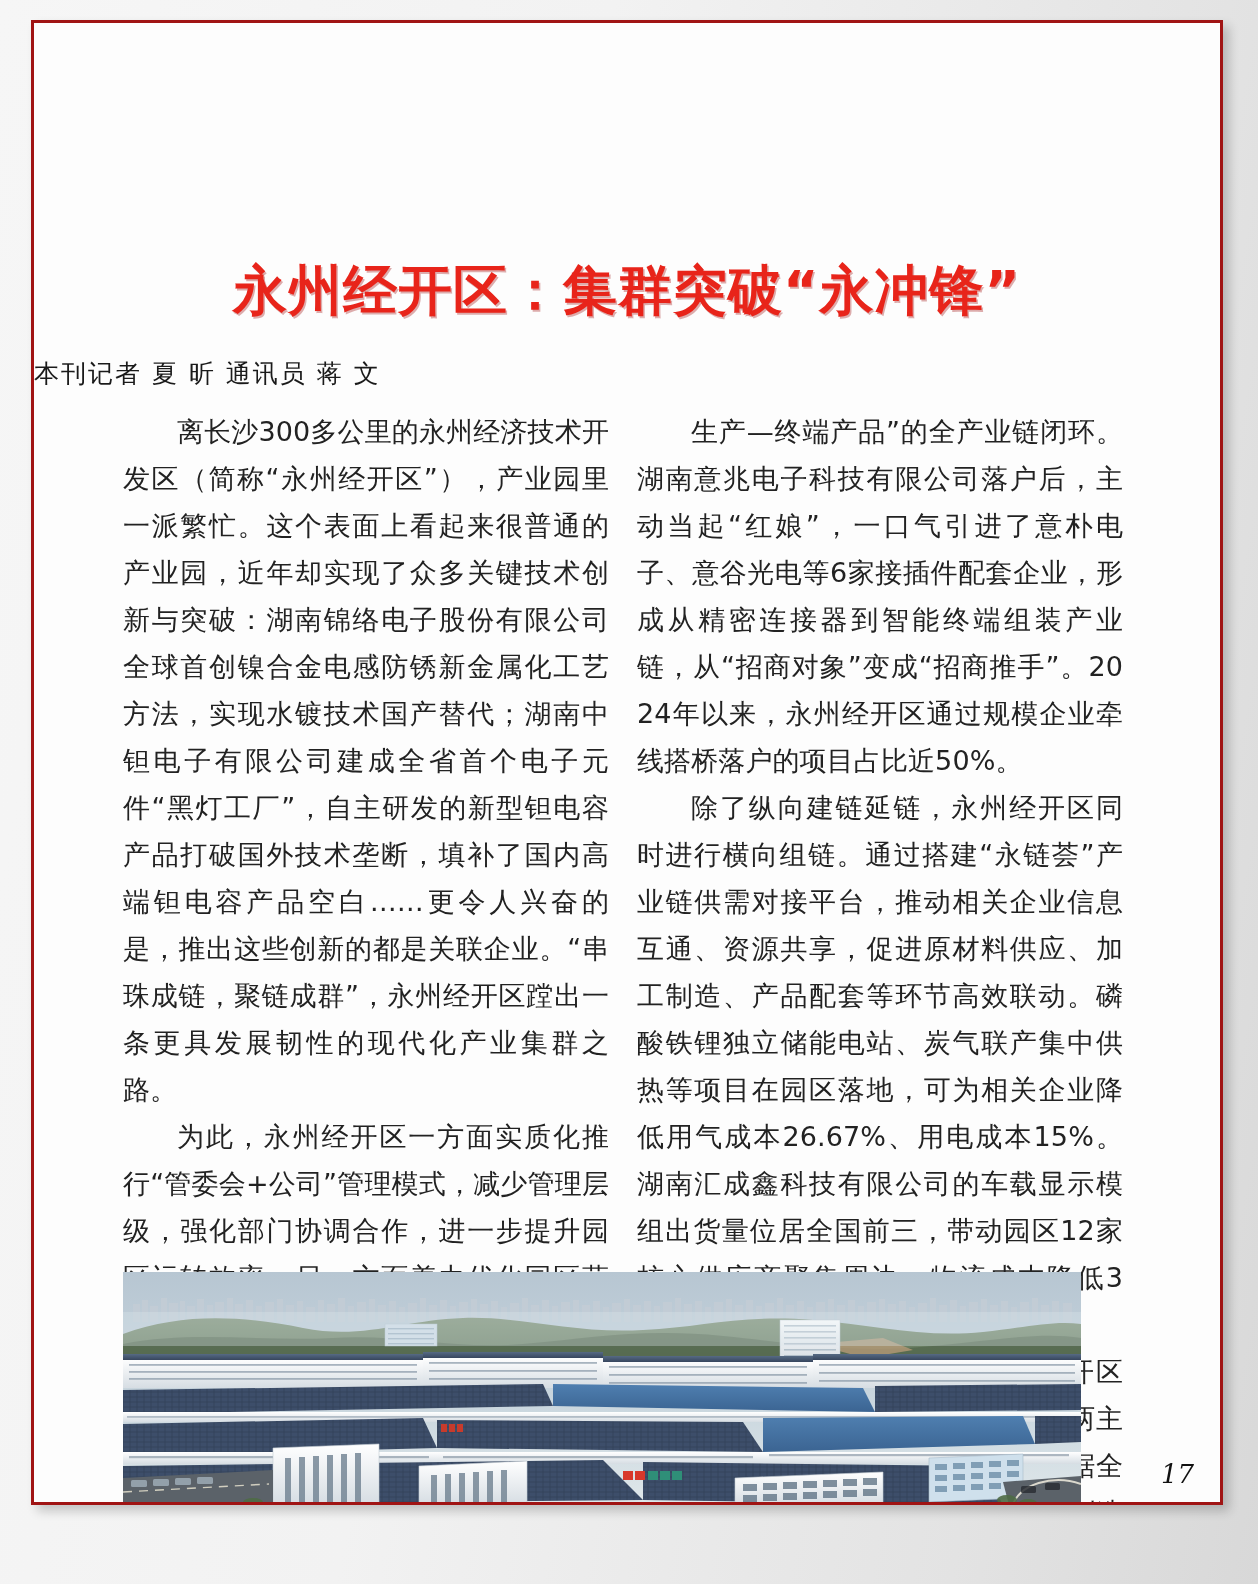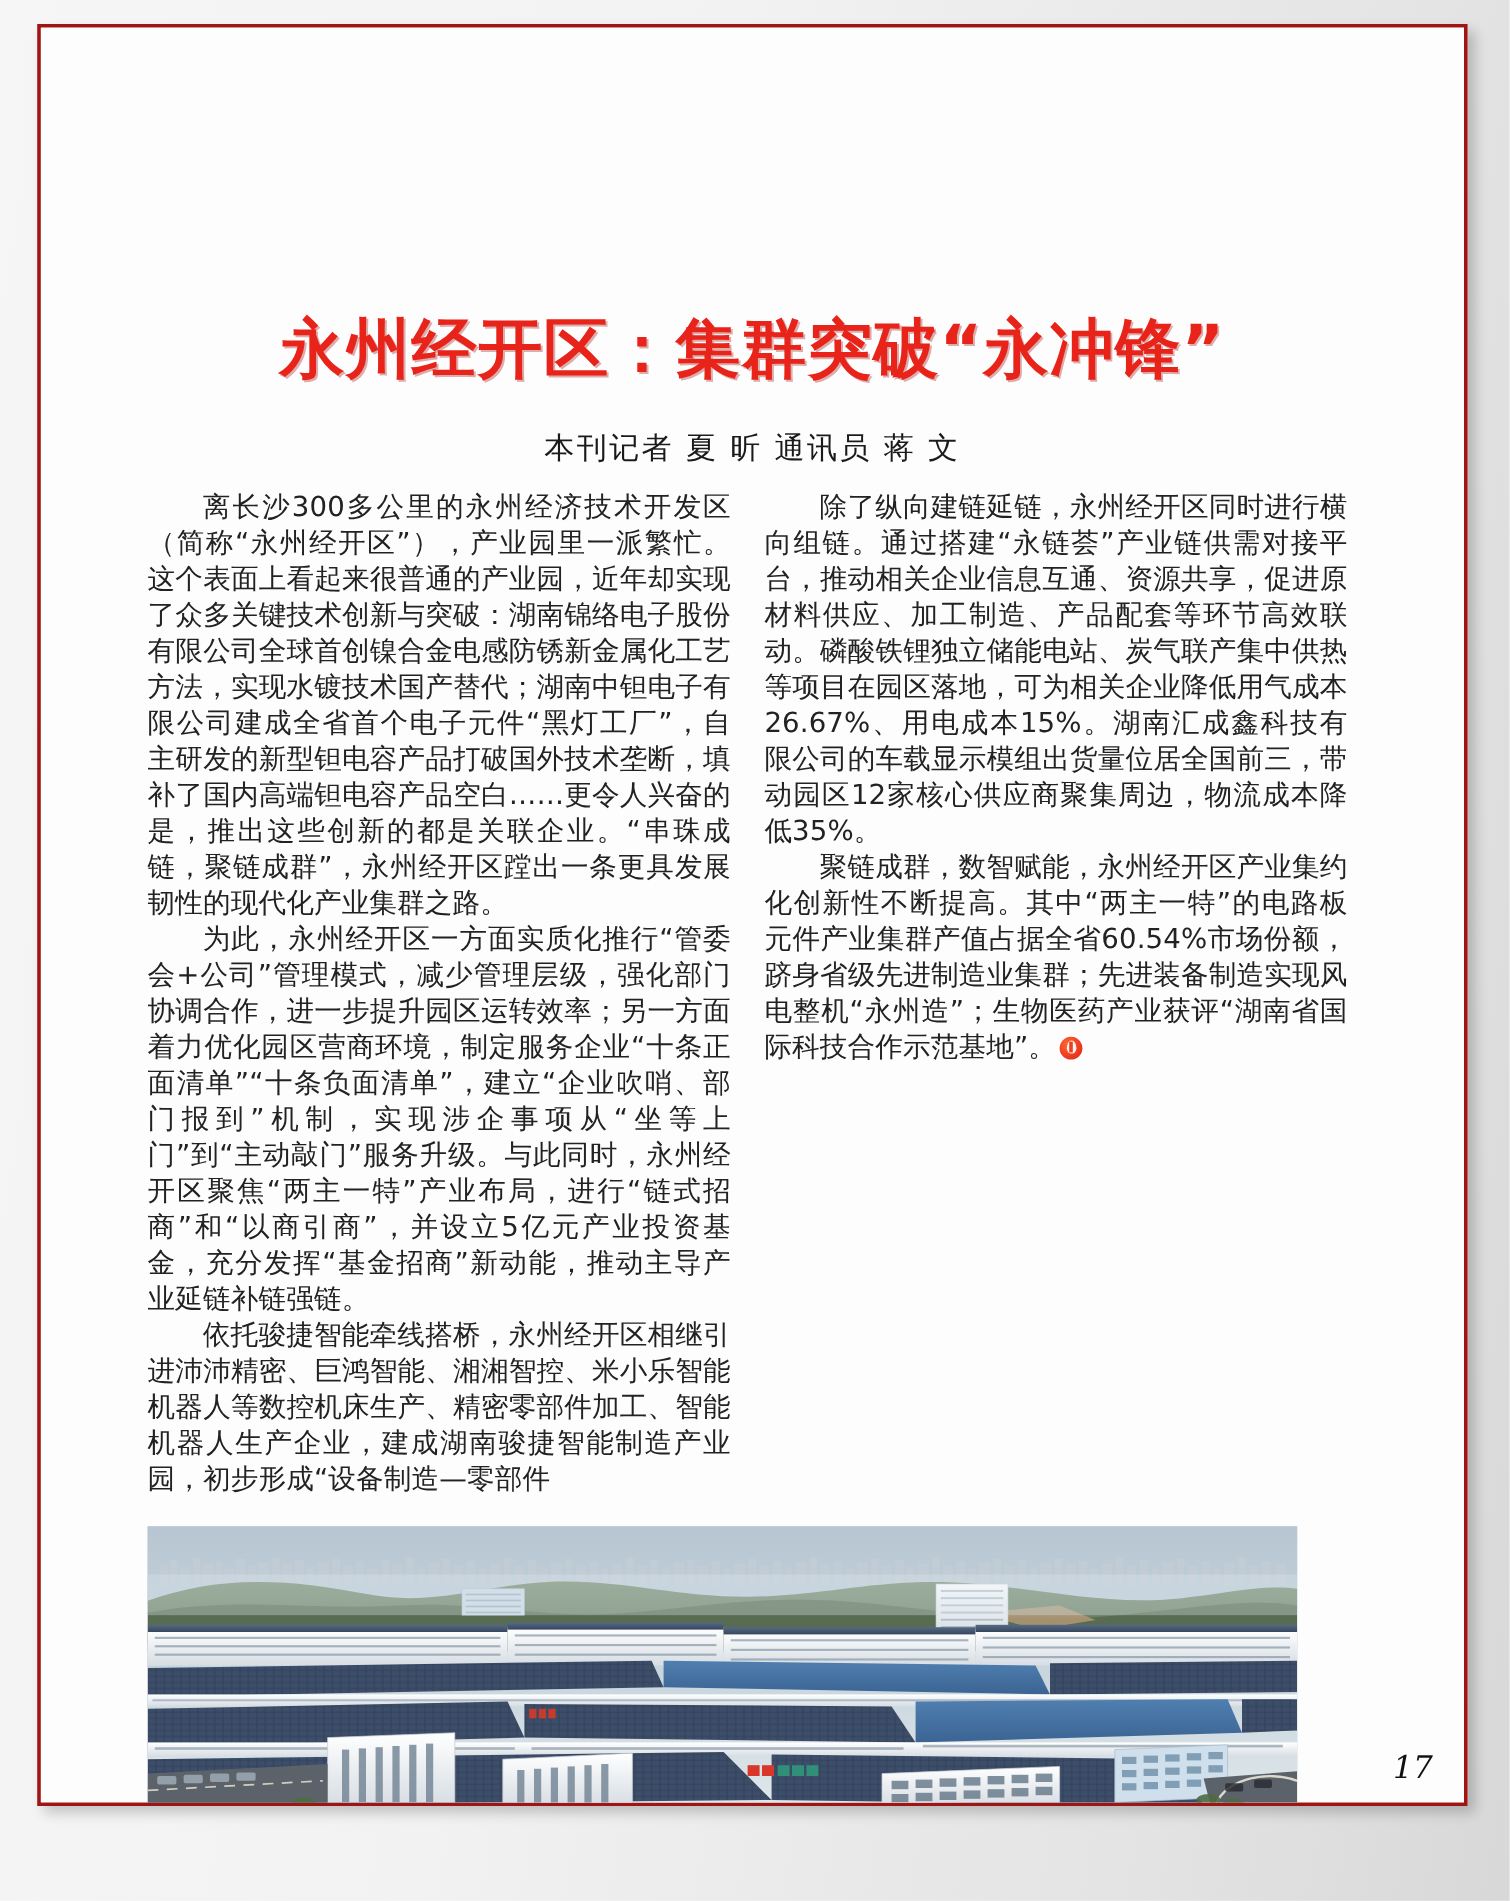--- a/index.html
+++ b/index.html
@@ -56,21 +56,21 @@
     color: #e8241a;
     text-shadow: 1.5px 1.5px 0 rgba(160,20,20,0.35);
     white-space: nowrap;
   }
 
   
   .byline {
     position: absolute;
     left: 0; top: 334px;
     width: 1186px;
-    text-align: center;
+    text-align: left;
     font-family: "DejaVu Serif", "Liberation Serif", serif;
     font-size: 25px;
     line-height: 34px;
     color: #1a1a1a;
     letter-spacing: 2px;
     white-space: nowrap;
   }
 
   
   .columns {
@@ -82,22 +82,22 @@
     display: flex;
     gap: 28px;
   }
   .col {
     width: 486px;
     flex: 0 0 486px;
   }
   .col p {
     margin: 0;
     font-family: "DejaVu Sans", "Liberation Sans", sans-serif;
-    font-size: 23px;
-    line-height: 30px;
+    font-size: 27px;
+    line-height: 47px;
     color: #222222;
     text-align: justify;
     text-justify: inter-character;
     text-indent: 2em;
     letter-spacing: 0.1px;
     word-break: break-all;
   }
 
   .endmark {
     display: inline-block;
@@ -165,20 +165,21 @@
 
       <div class="columns">
 
         <div class="col">
           <p>离长沙300多公里的永州经济技术开发区（简称“永州经开区”），产业园里一派繁忙。这个表面上看起来很普通的产业园，近年却实现了众多关键技术创新与突破：湖南锦络电子股份有限公司全球首创镍合金电感防锈新金属化工艺方法，实现水镀技术国产替代；湖南中钽电子有限公司建成全省首个电子元件“黑灯工厂”，自主研发的新型钽电容产品打破国外技术垄断，填补了国内高端钽电容产品空白……更令人兴奋的是，推出这些创新的都是关联企业。“串珠成链，聚链成群”，永州经开区蹚出一条更具发展韧性的现代化产业集群之路。</p>
           <p>为此，永州经开区一方面实质化推行“管委会+公司”管理模式，减少管理层级，强化部门协调合作，进一步提升园区运转效率；另一方面着力优化园区营商环境，制定服务企业“十条正面清单”“十条负面清单”，建立“企业吹哨、部门报到”机制，实现涉企事项从“坐等上门”到“主动敲门”服务升级。与此同时，永州经开区聚焦“两主一特”产业布局，进行“链式招商”和“以商引商”，并设立5亿元产业投资基金，充分发挥“基金招商”新动能，推动主导产业延链补链强链。</p>
           <p>依托骏捷智能牵线搭桥，永州经开区相继引进沛沛精密、巨鸿智能、湘湘智控、米小乐智能机器人等数控机床生产、精密零部件加工、智能机器人生产企业，建成湖南骏捷智能制造产业园，初步形成“设备制造—零部件</p>
         </div>
 
         <div class="col">
+          <p>生产—终端产品”的全产业链闭环。湖南意兆电子科技有限公司落户后，主动当起“红娘”，一口气引进了意朴电子、意谷光电等6家接插件配套企业，形成从精密连接器到智能终端组装产业链，从“招商对象”变成“招商推手”。2024年以来，永州经开区通过规模企业牵线搭桥落户的项目占比近50%。</p>
           <p>除了纵向建链延链，永州经开区同时进行横向组链。通过搭建“永链荟”产业链供需对接平台，推动相关企业信息互通、资源共享，促进原材料供应、加工制造、产品配套等环节高效联动。磷酸铁锂独立储能电站、炭气联产集中供热等项目在园区落地，可为相关企业降低用气成本26.67%、用电成本15%。湖南汇成鑫科技有限公司的车载显示模组出货量位居全国前三，带动园区12家核心供应商聚集周边，物流成本降低35%。</p>
           <p><span>聚链成群，数智赋能，永州经开区产业集约化创新性不断提高。其中“两主一特”的电路板元件产业集群产值占据全省60.54%市场份额，跻身省级先进制造业集群；先进装备制造实现风电整机“永州造”；生物医药产业获评“湖南省国际科技合作示范基地”。</span><span class="endmark"></span></p>
         </div>
 
       </div>
 
       <div class="photo">
         <svg width="958" height="233" viewBox="0 0 958 233" preserveAspectRatio="none" aria-hidden="true">
           <defs>
             <linearGradient id="sky" x1="0" y1="0" x2="0" y2="1">

